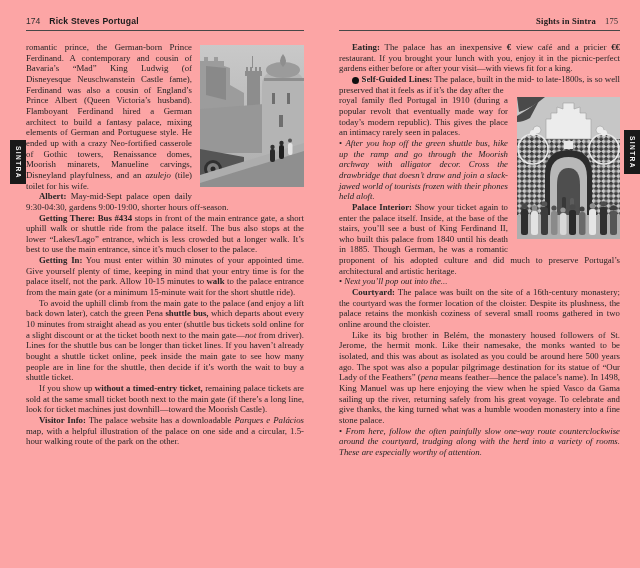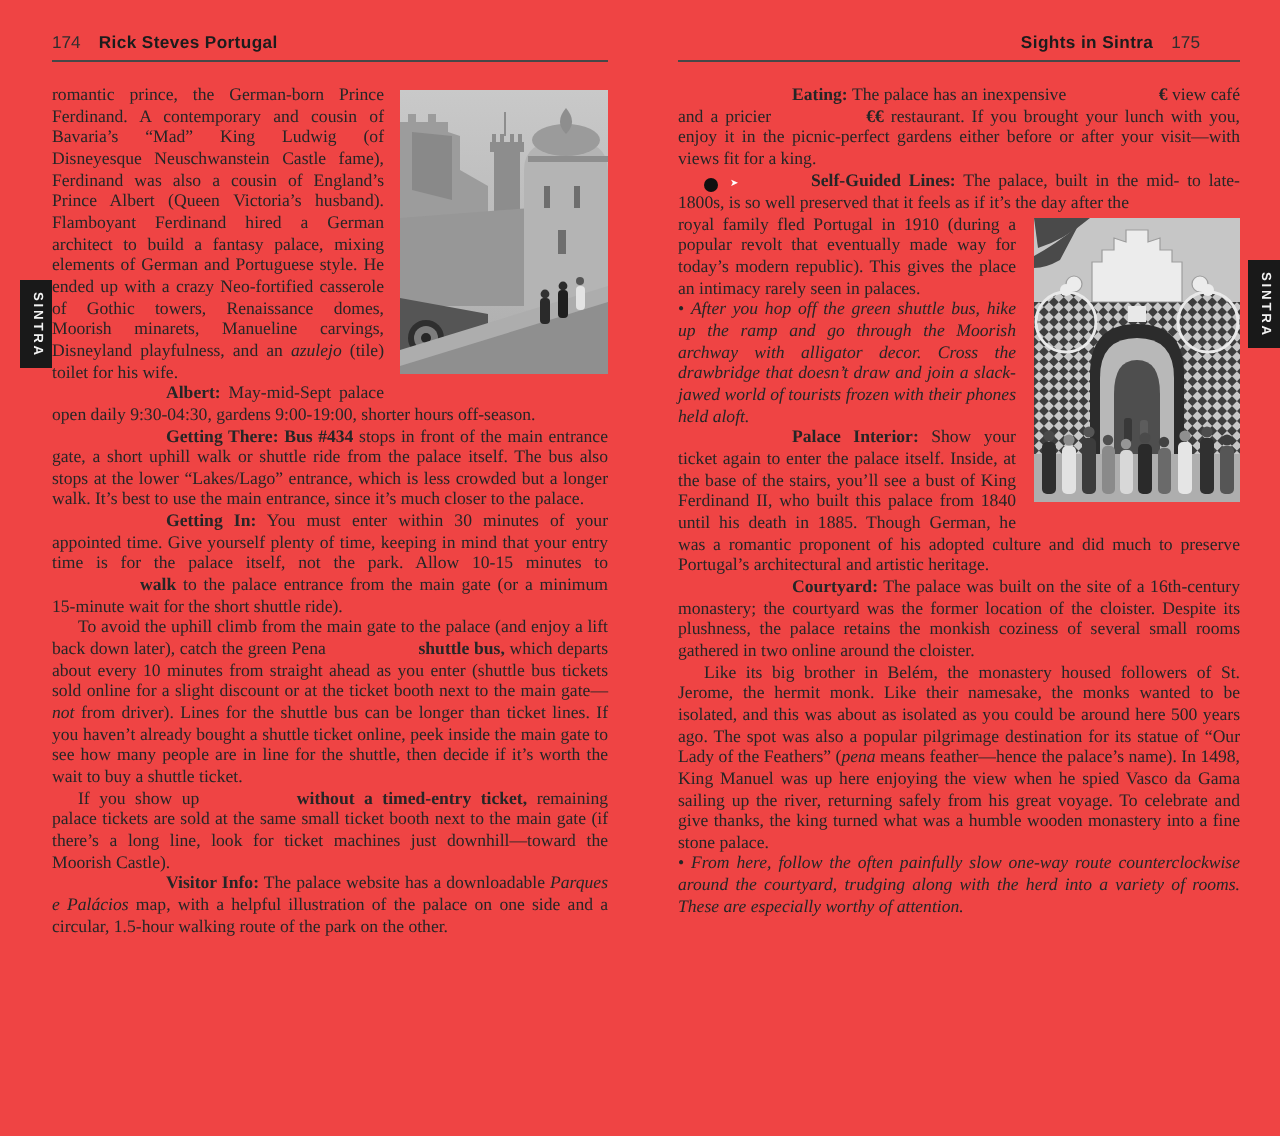--- a/index.html
+++ b/index.html
@@ -1,36 +1,36 @@
 <!DOCTYPE html>
 <html><head>
 <meta charset="utf-8">
 <style>
   html,body{margin:0;padding:0;}
   body{width:640px;height:568px;overflow:hidden;background:#f7f7f5;}
-  .spread{position:relative;width:640px;height:568px;background:#ef4444;color:#232323;
+  .spread{position:relative;width:640px;height:568px;background:#fca5a5;color:#232323;
           font-family:"Liberation Serif", serif;}
   
   .pagehead{position:absolute;top:16px;height:12px;display:flex;align-items:baseline;gap:9px;
             font-family:"Liberation Sans", sans-serif;font-size:8.6px;color:#1c1c1c;white-space:nowrap;}
   .pagehead .pnum{font-weight:400;color:#2e2e2e;}
   .pagehead .ptitle{font-weight:700;letter-spacing:0.2px;}
   .headL{left:26px;width:278px;}
-  .headR{left:319px;width:281px;justify-content:flex-end;}
+  .headR{left:337px;width:281px;justify-content:flex-end;font-family:Liberation Serif, serif;}
   .rule{position:absolute;height:0;border-top:1.4px solid #474747;}
   .ruleL{left:26px;top:30px;width:278px;}
   .ruleR{left:339px;top:30px;width:281px;}
   
   .colbody{position:absolute;top:42px;font-size:8.8px;line-height:10.65px;text-align:justify;
            color:#262626;}
   .colL{left:26px;width:278px;}
   .colR{left:339px;width:281px;}
   .para{margin:0;text-indent:13px;}
   .para.cont,.para.bullet{text-indent:0;}
-  .b{font-weight:700;margin-left:44px;}
+  .b{font-weight:700;}
   .i{font-style:italic;}
   .sgt-icon{display:inline-block;width:7px;height:7px;border-radius:50%;background:#101010;
             color:#fff;font-size:5px;line-height:7px;text-align:center;vertical-align:-0.5px;
             margin-right:2.5px;font-family:"DejaVu Sans", sans-serif;font-style:normal;}
   
   figure{margin:0;}
   .photo{float:right;overflow:hidden;background:#bdbdbd;}
   .photoL{width:104px;height:142px;margin:3px 0 5px 8px;}
   .photoR{width:103px;height:142px;margin:2px 0 6px 9px;}
   .photo svg{display:block;}
@@ -183,20 +183,21 @@
             <circle cx="86.5" cy="107" r="2.8" fill="#4d4d4d"></circle>
           <rect x="93" y="114" width="7" height="24" rx="2.5" fill="#565656"></rect>
             <circle cx="96.5" cy="111" r="2.8" fill="#3e3e3e"></circle>
         </g>
       </svg>
     </figure>
     <div id="right-paras-main">
         <p class="para cont"><span>royal family fled Portugal in 1910 (during a popular revolt that eventually made way for today’s modern republic). This gives the place an intimacy rarely seen in palaces.</span></p>
         <p class="para bullet"><span>• </span><span class="i">After you hop off the green shuttle bus, hike up the ramp and go through the Moorish archway with alligator decor. Cross the drawbridge that doesn’t draw and join a slack-jawed world of tourists frozen with their phones held aloft.</span></p>
         <p class="para"><span class="b">Palace Interior:</span><span> Show your ticket again to enter the palace itself. Inside, at the base of the stairs, you’ll see a bust of King Ferdinand II, who built this palace from 1840 until his death in 1885. Though German, he was a romantic proponent of his adopted culture and did much to preserve Portugal’s architectural and artistic heritage.</span></p>
+        <p class="para bullet"><span>• </span><span class="i">Next you’ll pop out into the...</span></p>
         <p class="para"><span class="b">Courtyard:</span><span> The palace was built on the site of a 16th-century monastery; the courtyard was the former location of the cloister. Despite its plushness, the palace retains the monkish coziness of several small rooms gathered in two online around the cloister.</span></p>
         <p class="para"><span>Like its big brother in Belém, the monastery housed followers of St. Jerome, the hermit monk. Like their namesake, the monks wanted to be isolated, and this was about as isolated as you could be around here 500 years ago. The spot was also a popular pilgrimage destination for its statue of “Our Lady of the Feathers” (</span><span class="i">pena</span><span> means feather—hence the palace’s name). In 1498, King Manuel was up here enjoying the view when he spied Vasco da Gama sailing up the river, returning safely from his great voyage. To celebrate and give thanks, the king turned what was a humble wooden monastery into a fine stone palace.</span></p>
         <p class="para bullet"><span>• </span><span class="i">From here, follow the often painfully slow one-way route counterclockwise around the courtyard, trudging along with the herd into a variety of rooms. These are especially worthy of attention.</span></p>
       </div>
   </div>
 
   <div class="tab tabR">SINTRA</div>
 
 </div>
 

